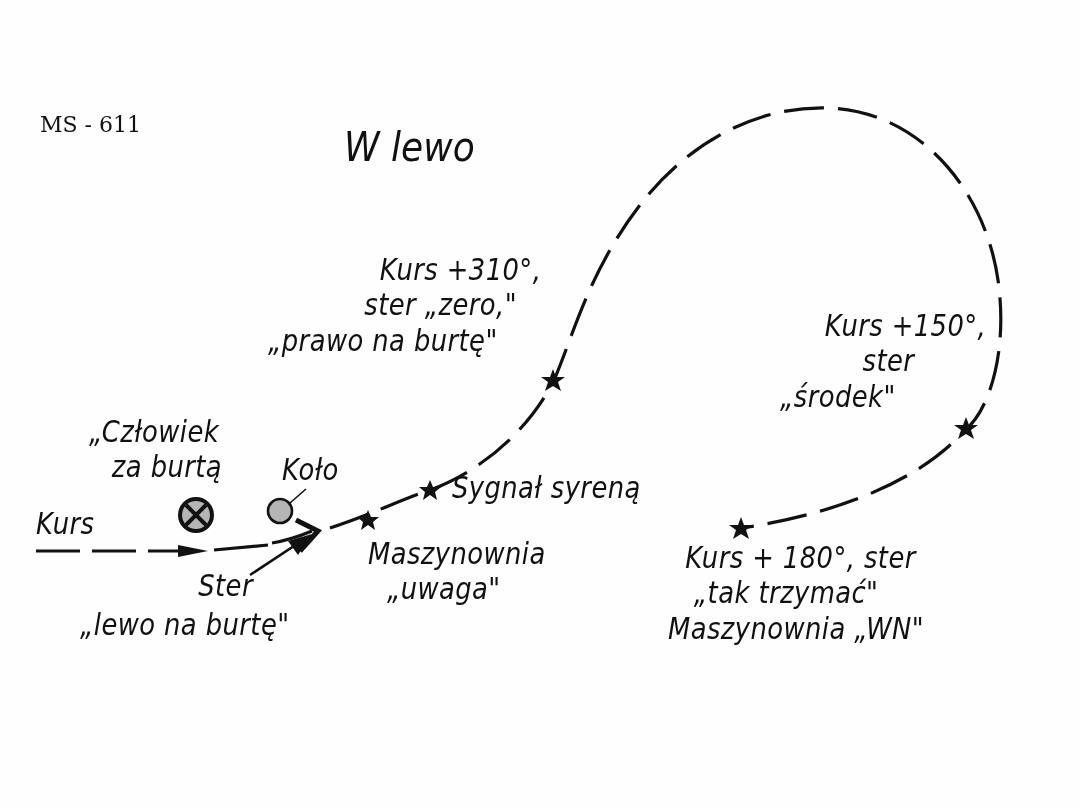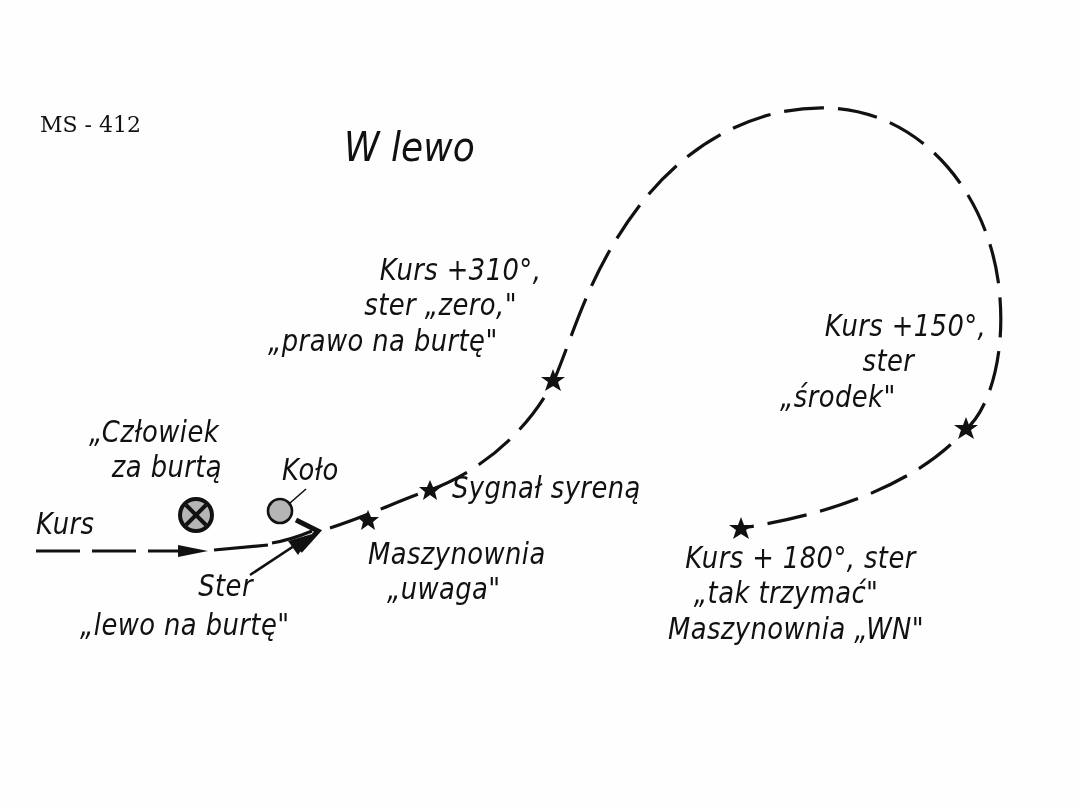--- a/index.html
+++ b/index.html
@@ -100,21 +100,21 @@
       <path d="M0,-11 L3,-3 L12,-3 L5,2 L8,11 L0,6 L-8,11 L-5,2 L-12,-3 L-3,-3 Z" fill="#111"></path>
     </g>
     <g transform="translate(966,428)">
       <path d="M0,-11 L3,-3 L12,-3 L5,2 L8,11 L0,6 L-8,11 L-5,2 L-12,-3 L-3,-3 Z" fill="#111"></path>
     </g>
     <g transform="translate(741,528)">
       <path d="M0,-11 L3,-3 L12,-3 L5,2 L8,11 L0,6 L-8,11 L-5,2 L-12,-3 L-3,-3 Z" fill="#111"></path>
     </g>
   </svg>
 
-  <div class="code-label" style="left:40px; top:112px;">MS - 412</div>
+  <div class="code-label" style="left:40px; top:112px;">MS - 611</div>
 
   <div class="title" style="left:344px; top:124px;">W lewo</div>
 
   <div class="lbl" style="left:36px; top:506px;">Kurs</div>
 
   <div class="lbl center" style="left:86px; top:414px;">
     <span class="line">„Człowiek</span>
     <span class="line" style="margin-left:30px;">za burtą</span>
   </div>
 

